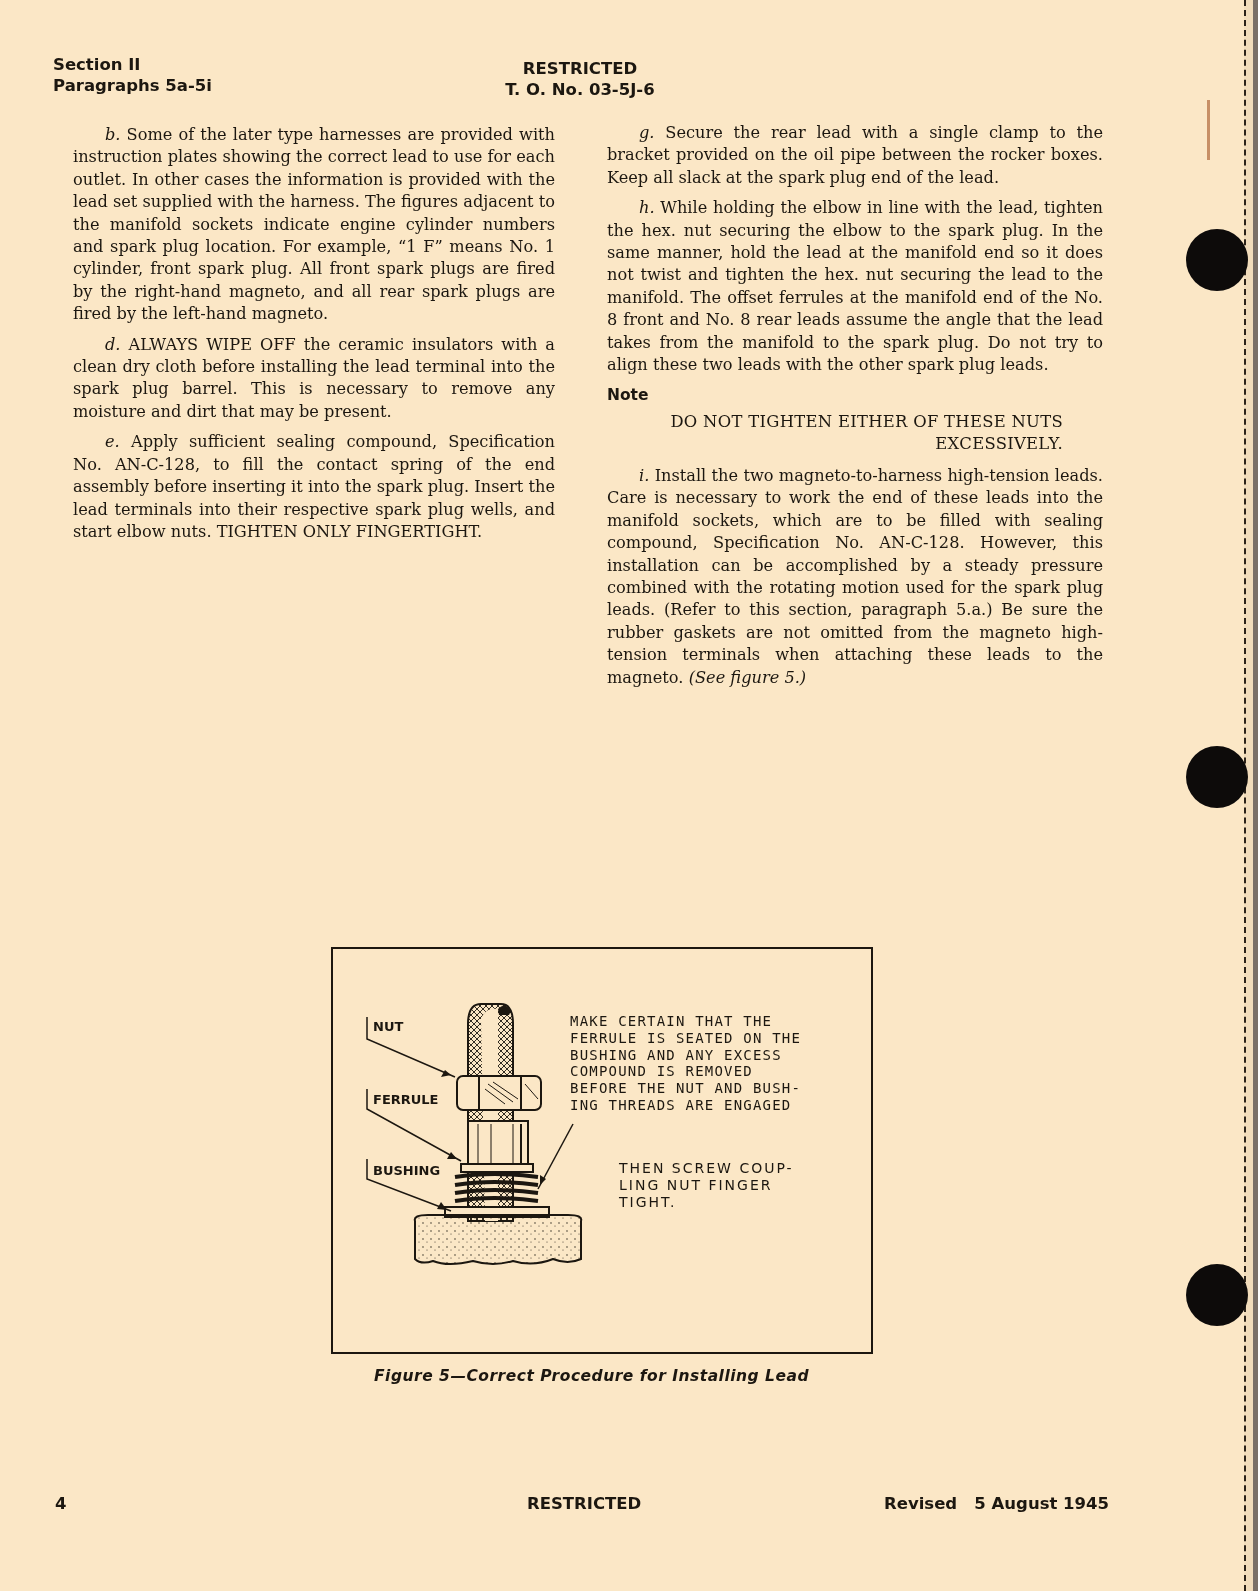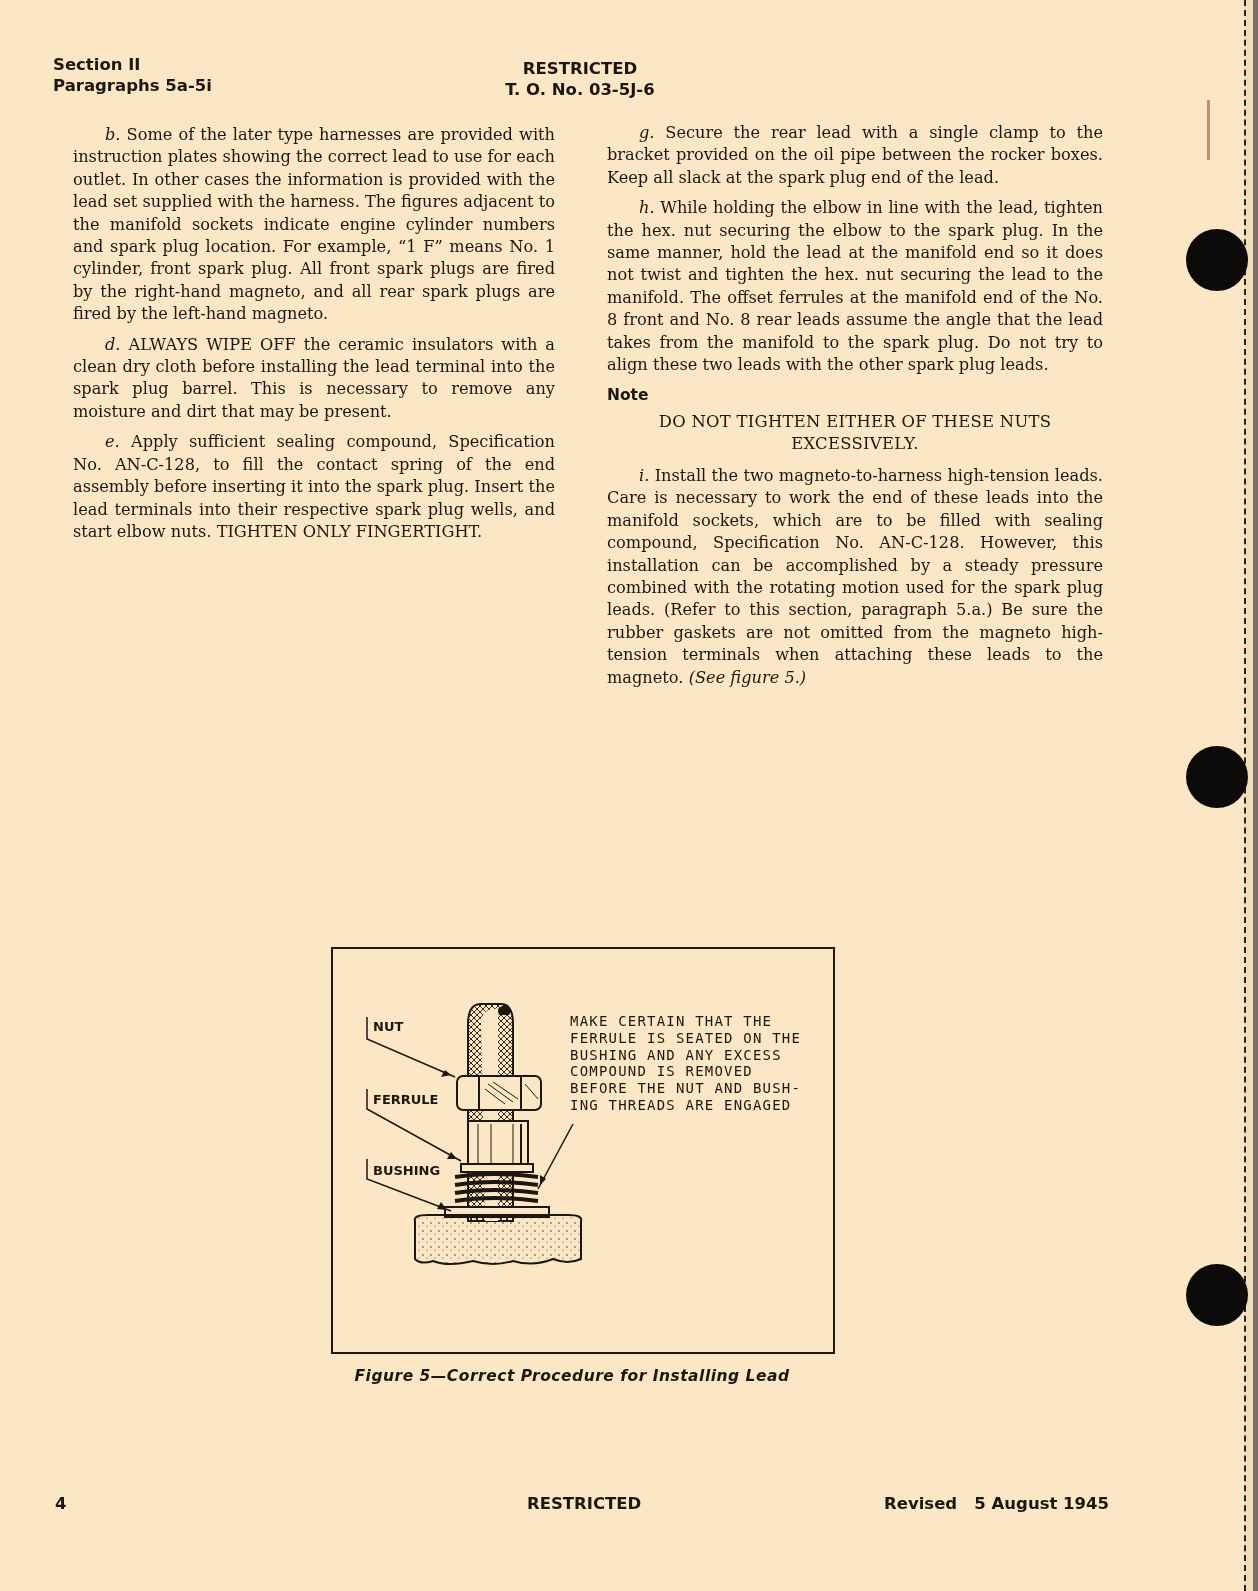--- a/index.html
+++ b/index.html
@@ -24,39 +24,40 @@
 
     .hdr { position: absolute; font-family: "DejaVu Sans", "Liberation Sans", sans-serif; font-weight: bold; font-size: 16.5px; line-height: 21px; }
     .hdr-left { left: 53px; top: 54px; }
     .hdr-center { left: 480px; top: 58px; width: 200px; text-align: center; }
     .col { position: absolute; font-size: 16.2px; line-height: 22.4px; text-align: justify; margin-top: 8px; }
     .col-left { left: 73px; top: 116px; width: 482px; }
     .col-right { left: 607px; top: 114px; width: 496px; }
     .para { margin: 0 0 8px 0; text-indent: 32px; }
     .para .letter { font-style: italic; }
     .note-title { text-align: left; font-family: "DejaVu Sans", "Liberation Sans", sans-serif; font-weight: bold; font-size: 15.5px; margin: 8px 0 4px 0; }
-    .note-body { margin: 0 40px 10px 40px; font-size: 16.4px; line-height: 22px; text-align: center; letter-spacing: 0.3px;}
+    .note-body { margin: 0 40px 10px 40px; font-size: 16.4px; line-height: 22px; text-align: right; letter-spacing: 0.3px;}
     .ital { font-style: italic; }
 
     .figure-box {
       position: absolute; left: 331px; top: 947px; width: 500px; height: 403px;
       border: 2px solid #1c1710;
+      padding-left: 38px;
     }
     .fig-label {
       position: absolute; font-family: "DejaVu Sans", "Liberation Sans", sans-serif; font-weight: bold; font-size: 13px;
     }
     .fig-note {
       position: absolute; font-family: "DejaVu Sans Mono", "Liberation Mono", monospace; font-size: 14px; line-height: 16.8px;
       letter-spacing: 1.2px; white-space: pre;
     }
     .fig-note2 { font-family: "DejaVu Sans", "Liberation Sans", sans-serif; letter-spacing: 2px; font-size: 14px; line-height: 17px; white-space: pre; position:absolute; }
     .caption {
-      position: absolute; left: 342px; top: 1367px; width: 460px;
+      position: absolute; left: 349px; top: 1367px; width: 460px;
       font-family: "DejaVu Sans", "Liberation Sans", sans-serif; font-weight: bold; font-style: italic; font-size: 15.5px;
-      text-align: center; letter-spacing: 0.5px;
+      text-align: right; letter-spacing: 0.5px;
     }
     .footer { position: absolute; top: 1494px; font-family: "DejaVu Sans", "Liberation Sans", sans-serif; font-weight: bold; font-size: 16.5px; }
   </style>
 </head>
 <body>
 
 <div class="page-edge"></div>
 <div class="page-edge-dark"></div>
 <div class="stain"></div>
 <div class="punch-hole" style="top:229px"></div>
@@ -131,18 +132,21 @@
   </svg>
   <div class="fig-label" style="left:40px;top:70px">NUT</div>
   <div class="fig-label" style="left:40px;top:143px">FERRULE</div>
   <div class="fig-label" style="left:40px;top:214px">BUSHING</div>
   <div class="fig-note" style="left:237px;top:64px">MAKE CERTAIN THAT THE
 FERRULE IS SEATED ON THE
 BUSHING AND ANY EXCESS
 COMPOUND IS REMOVED
 BEFORE THE NUT AND BUSH-
 ING THREADS ARE ENGAGED</div>
+  <div class="fig-note2" style="left:286px;top:211px">THEN SCREW COUP-
+LING NUT FINGER
+TIGHT.</div>
 </div>
 <div class="caption">Figure 5—Correct Procedure for Installing Lead</div>
 
 <div class="footer" style="left:55px">4</div>
 <div class="footer" style="left:527px">RESTRICTED</div>
 <div class="footer" style="left:884px;white-space:pre">Revised   5 August 1945</div>
 
 </body></html>

